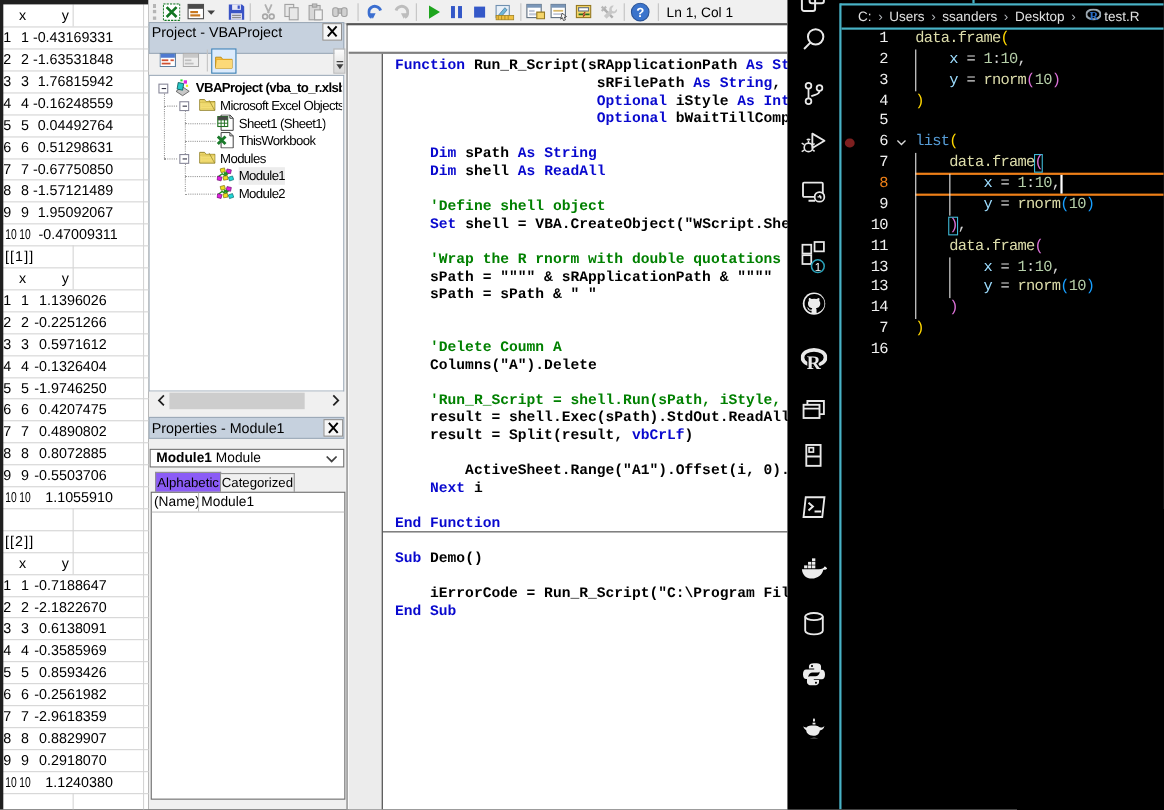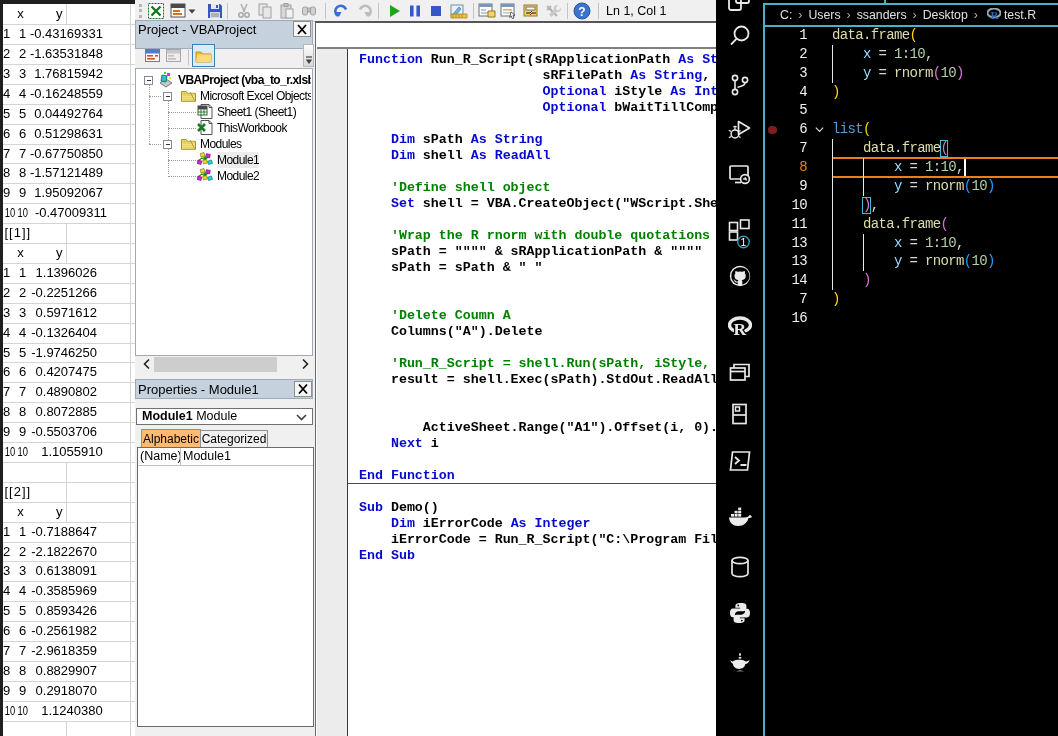--- a/index.html
+++ b/index.html
@@ -323,21 +323,21 @@
       <path d="M4 1.5 L8.5 6 L4 10.5" stroke="#222" stroke-width="1.6" fill="none"></path>
     </svg>
     <div class="abs" style="left:19px;top:356.5px;width:123px;height:15px;background:#cdcdcd"></div>
     <div class="panelhdr" style="left:0px;top:378.5px;width:178px;height:20px;line-height:20px;padding-left:2px;border:1px solid #9daab8">Properties - Module1</div>
     <div class="xbtn" style="left:159px;top:380.5px;width:18px;height:16px"><svg width="16" height="14" viewBox="0 0 16 14">
         <path d="M4 2.5 L12 11.5 M12 2.5 L4 11.5" stroke="#000" stroke-width="1.8"></path>
       </svg></div>
     <div class="abs" style="left:1px;top:407.5px;width:177px;height:17.5px;background:#fff;border:1px solid #707070;font-size:12.5px;line-height:15.5px;padding-left:5px"><b>Module1</b> Module<svg width="11" height="7" viewBox="0 0 11 7" style="position:absolute;right:5px;top:5.5px">
         <path d="M1 1 L5.5 5.5 L10 1" stroke="#404040" stroke-width="1.6" fill="none"></path>
       </svg></div>
-    <div class="abs" style="left:6px;top:428.5px;width:60px;height:19px;background:#fdba74;border:1px solid #919191;border-bottom:none;font-size:12px;text-align:center;line-height:18px">Alphabetic</div>
+    <div class="abs" style="left:6px;top:428.5px;width:60px;height:19px;background:#8b5cf6;border:1px solid #919191;border-bottom:none;font-size:12px;text-align:center;line-height:18px">Alphabetic</div>
     <div class="abs" style="left:66px;top:430px;width:67px;height:17.5px;background:#f0f0f0;border:1px solid #919191;border-bottom:none;border-left:none;font-size:12px;text-align:center;line-height:17px">Categorized</div>
     <div class="abs" style="left:2px;top:447px;width:176.5px;height:279.5px;background:#fff;border:1px solid #6a6a6a"></div>
     <div class="abs" style="left:3px;top:448px;width:178px;height:17px;font-size:12.5px;line-height:17px">
       <span style="position:absolute;left:2px">(Name)</span>
       <span style="position:absolute;left:45px">Module1</span>
     </div>
     <div class="abs" style="left:44.5px;top:448px;width:1px;height:17px;background:#c0c0c0"></div>
     <div class="abs" style="left:3px;top:465px;width:175px;height:1px;background:#c0c0c0"></div>
     <div class="abs" style="left:180px;top:20.5px;width:401px;height:715.5px;background:#fff;border-left:1.5px solid #6a6a6a;border-top:2px solid #565656"></div>
     <div class="abs" style="left:181.5px;top:47px;width:399.5px;height:1.5px;background:#808080"></div>
@@ -356,27 +356,27 @@
     <div class="vbatxt abs" style="left:224px;top:212px"></div>
     <div class="vbatxt abs" style="left:224px;top:228px">    <span class="cm">'Wrap the R rnorm with double quotations</span></div>
     <div class="vbatxt abs" style="left:224px;top:244px">    sPath = """" &amp; sRApplicationPath &amp; """"</div>
     <div class="vbatxt abs" style="left:224px;top:260px">    sPath = sPath &amp; " "</div>
     <div class="vbatxt abs" style="left:224px;top:292px"></div>
     <div class="vbatxt abs" style="left:224px;top:308px">    <span class="cm">'Delete Coumn A</span></div>
     <div class="vbatxt abs" style="left:224px;top:324px">    Columns("A").Delete</div>
     <div class="vbatxt abs" style="left:224px;top:340px"></div>
     <div class="vbatxt abs" style="left:224px;top:356px">    <span class="cm">'Run_R_Script = shell.Run(sPath, iStyle, bWaitTillComplete)</span></div>
     <div class="vbatxt abs" style="left:224px;top:372px">    result = shell.Exec(sPath).StdOut.ReadAll</div>
+    <div class="vbatxt abs" style="left:224px;top:388px">    result = Split(result, <span class="kw">vbCrLf</span>)</div>
     <div class="vbatxt abs" style="left:224px;top:420px">        ActiveSheet.Range("A1").Offset(i, 0).Value = result(i)</div>
     <div class="vbatxt abs" style="left:224px;top:436px">    <span class="kw">Next</span> i</div>
     <div class="vbatxt abs" style="left:224px;top:452px"></div>
     <div class="vbatxt abs" style="left:224px;top:468px"><span class="kw">End Function</span></div>
     <div class="vbatxt abs" style="left:224px;top:484px"></div>
     <div class="vbatxt abs" style="left:224px;top:500px"><span class="kw">Sub</span> Demo()</div>
-    <div class="vbatxt abs" style="left:224px;top:516px">    <span class="kw">Dim</span> iErrorCode <span class="kw">As</span> <span class="kw">Integer</span></div>
     <div class="vbatxt abs" style="left:224px;top:532px">    iErrorCode = Run_R_Script("C:\Program Files\R\R-3.2.2\bin\Rscript.exe", _</div>
     <div class="vbatxt abs" style="left:224px;top:548px"><span class="kw">End Sub</span></div>
     <div class="abs" style="left:212.5px;top:482.5px;width:368.5px;height:1px;background:#4a4a4a"></div>
   </div>
 <div id="vsc" class="abs">
     <div class="abs" style="left:47px;top:3px;width:2px;height:733px;background:#48b2c6"></div>
     <div class="abs" style="left:48px;top:3px;width:294px;height:1.5px;background:#48b2c6"></div>
     <div class="abs" style="left:168px;top:0;width:1.5px;height:3px;background:#48b2c6"></div>
     <div class="abs" style="left:49px;top:25px;width:293px;height:1.5px;background:#48b2c6"></div>
     <div class="abs" style="left:64px;top:5px;height:20px;line-height:20px;font-size:12.3px;color:#ccc;white-space:nowrap"><span style="color:#e0e0e0">C:</span><span style="color:#b0b4b8;padding:0 6px">›</span><span style="color:#e0e0e0">Users</span><span style="color:#b0b4b8;padding:0 6px">›</span><span style="color:#e0e0e0">ssanders</span><span style="color:#b0b4b8;padding:0 6px">›</span><span style="color:#e0e0e0">Desktop</span><span style="color:#b0b4b8;padding:0 6px">›</span><svg width="14" height="12" viewBox="0 0 14 12" style="vertical-align:-1px;margin:0 3px">

